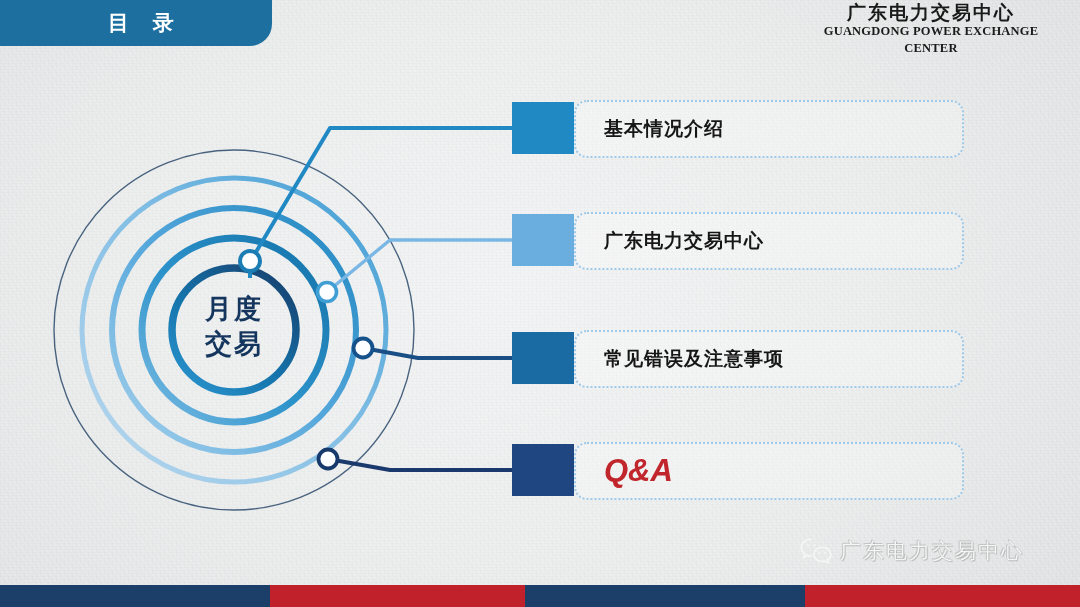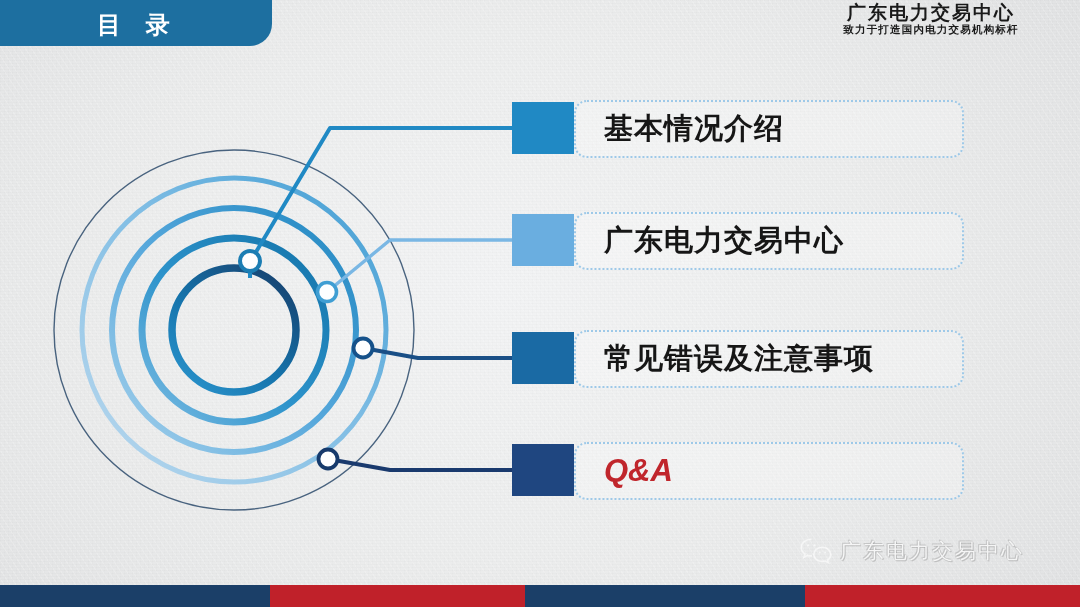--- a/index.html
+++ b/index.html
@@ -37,22 +37,22 @@
     position: absolute;
     left: -20px; top: 0;
     width: 292px;
     height: 46px;
     background: #1d6fa0;
     border-bottom-right-radius: 22px;
     z-index: 6;
   }
   #header-title {
     position: absolute;
-    left: 97px; top: 9px;
-    font-size: 24px;
+    left: 108px; top: 9px;
+    font-size: 21px;
     font-weight: bold;
     letter-spacing: 9px;
     color: #ffffff;
     z-index: 7;
     white-space: nowrap;
   }
 
   #logo {
     position: absolute;
     right: 18px; top: 2px;
@@ -130,21 +130,21 @@
     background: rgba(255,255,255,0.26);
     box-sizing: border-box;
   }
   .menu-text {
     position: absolute;
     left: 92px;
     top: 50%;
     transform: translateY(-50%);
     font-family: Liberation Mono, monospace;
     font-weight: bold;
-    font-size: 29px;
+    font-size: 19px;
     letter-spacing: 1px;
     color: #161616;
     white-space: nowrap;
   }
   .menu-text.accent {
     color: #c0262c;
     font-family: "Liberation Sans", "DejaVu Sans", sans-serif;
     font-size: 31px;
     letter-spacing: 0px;
     font-style: italic;
@@ -230,27 +230,31 @@
     <polyline points="363,348 418,358 512,358" fill="none" stroke="#1a4f86" stroke-width="4" stroke-linejoin="round"></polyline>
 
     <polyline points="328,459 390,470 512,470" fill="none" stroke="#1a3a6e" stroke-width="4" stroke-linejoin="round"></polyline>
 
     <circle cx="250" cy="261" r="10" fill="#fdfeff" stroke="#1b7db3" stroke-width="4"></circle>
     <circle cx="327" cy="292" r="9.5" fill="#fdfeff" stroke="#3f9ed3" stroke-width="3.6"></circle>
     <circle cx="363" cy="348" r="9.5" fill="#fdfeff" stroke="#15518a" stroke-width="3.8"></circle>
     <circle cx="328" cy="459" r="9.5" fill="#fdfeff" stroke="#163a6c" stroke-width="3.8"></circle>
   </svg>
 
+  <div id="center-label">
+    <div>月度</div>
+    <div>交易</div>
+  </div>
 
   <div id="header-bar"></div>
   <div id="header-title">目 录</div>
 
   <div id="logo">
     <div class="cn">广东电力交易中心</div>
-    <div class="tag">致力于打造国内电力交易机构标杆</div>
+    <div class="en">GUANGDONG POWER EXCHANGE CENTER</div>
   </div>
 
   <div class="menu-item" style="top:100px">
     <div class="menu-block" style="background:#2089c4"></div>
     <div class="menu-pill"></div>
     <div class="menu-text">基本情况介绍</div>
   </div>
 
   <div class="menu-item" style="top:212px">
     <div class="menu-block" style="background:#6aaee0"></div>

